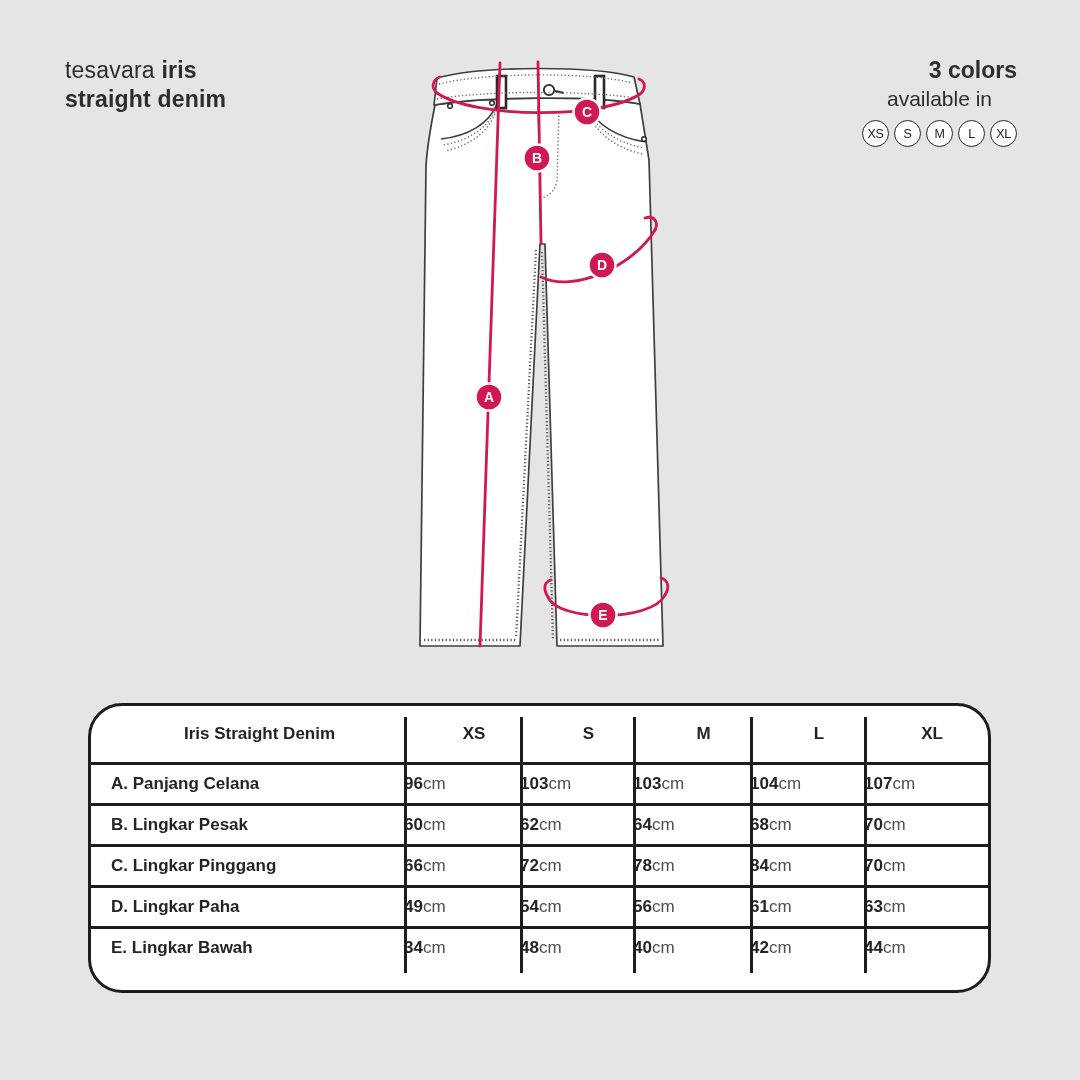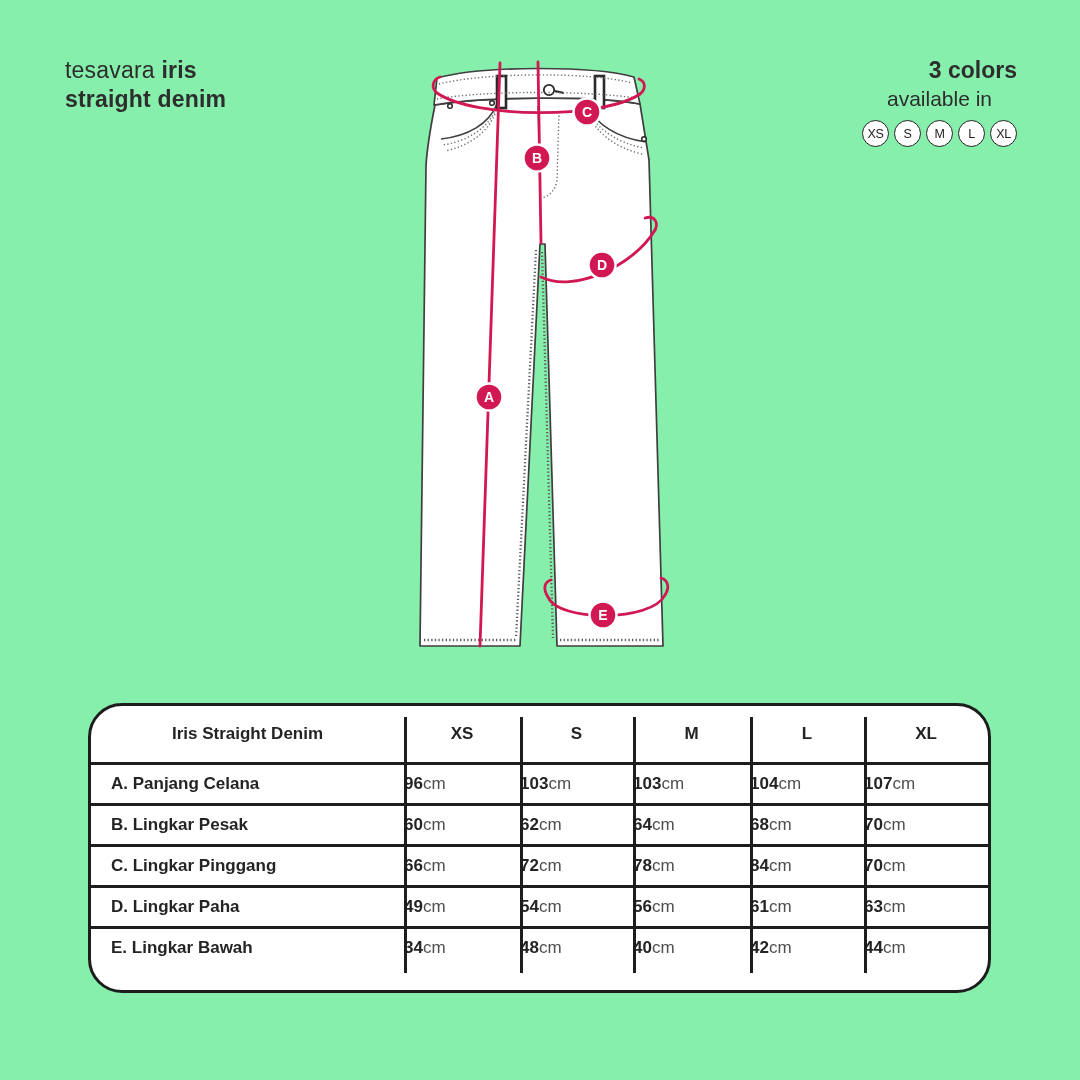--- a/index.html
+++ b/index.html
@@ -1,17 +1,17 @@
 <!DOCTYPE html>
 <html><head>
 <meta charset="utf-8">
 <style>
   html,body{margin:0;padding:0;background:#ffffff;}
   .canvas{
-    position:relative;width:1080px;height:1080px;background:#86efac;overflow:hidden;
+    position:relative;width:1080px;height:1080px;background:#e5e5e5;overflow:hidden;
     font-family:"Liberation Sans","DejaVu Sans",sans-serif;color:#2d2d2d;
   }
   
   .brand{position:absolute;left:65px;top:56px;font-size:23px;line-height:29px;letter-spacing:.2px;}
   .brand .light{font-weight:400;}
   .brand .bold{font-weight:700;}
   
   .availability{position:absolute;right:63px;top:56px;text-align:right;}
   .avail-line1{font-size:23px;font-weight:700;line-height:29px;}
   .avail-line2{font-size:21px;font-weight:400;line-height:27px;text-align:center;}
@@ -29,21 +29,21 @@
   }
   
   .size-table{
     position:absolute;left:88px;top:703px;width:903px;height:290px;
     border:3px solid #1d1d1d;border-radius:34px;box-sizing:border-box;background:#fff;
   }
   .t-row{
     display:grid;grid-template-columns:313px 116px 113px 117px 114px 1fr;
     align-items:center;height:38px;border-bottom:3px solid #1d1d1d;
   }
-  .t-row.header{height:56px;}
+  .t-row.header{height:56px;padding-left:12px;}
   .t-row.last{border-bottom:none;}
   .t-title{font-weight:700;font-size:17px;text-align:center;color:#242424;}
   .t-col{font-weight:700;font-size:17px;text-align:center;color:#242424;}
   .t-label{font-weight:700;font-size:17px;color:#242424;padding-left:20px;text-align:left;}
   .t-val{font-size:17px;color:#242424;}
   .t-val .num{font-weight:700;}
   .t-val .unit{font-weight:400;color:#4f4f4f;}
   .vline{position:absolute;top:11px;width:2.5px;background:#1d1d1d;height:256px;}
   .vl1{left:313px;} .vl2{left:429px;} .vl3{left:542px;} .vl4{left:659px;} .vl5{left:773px;}
 </style>

